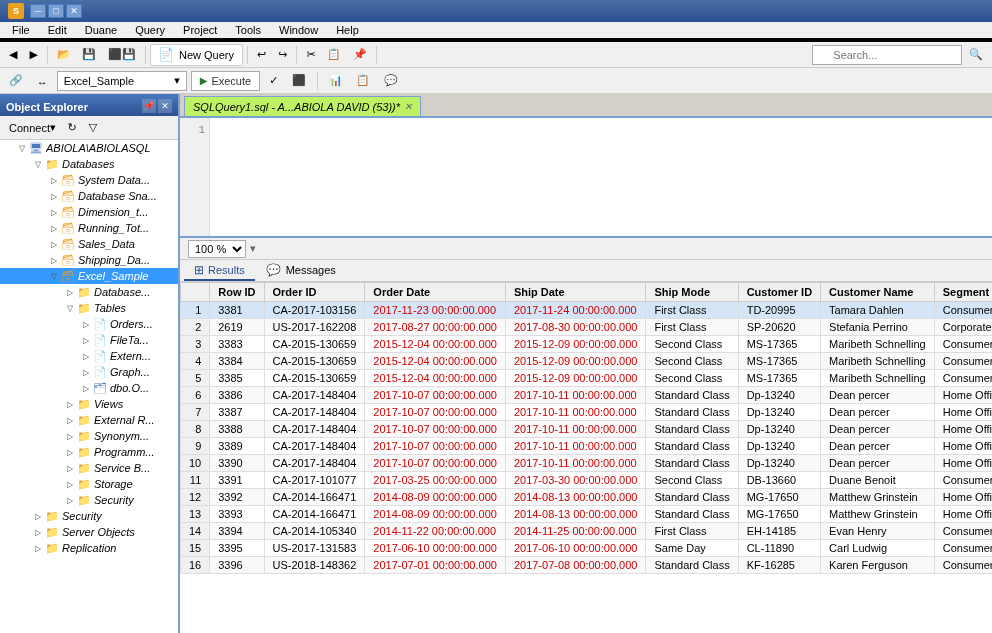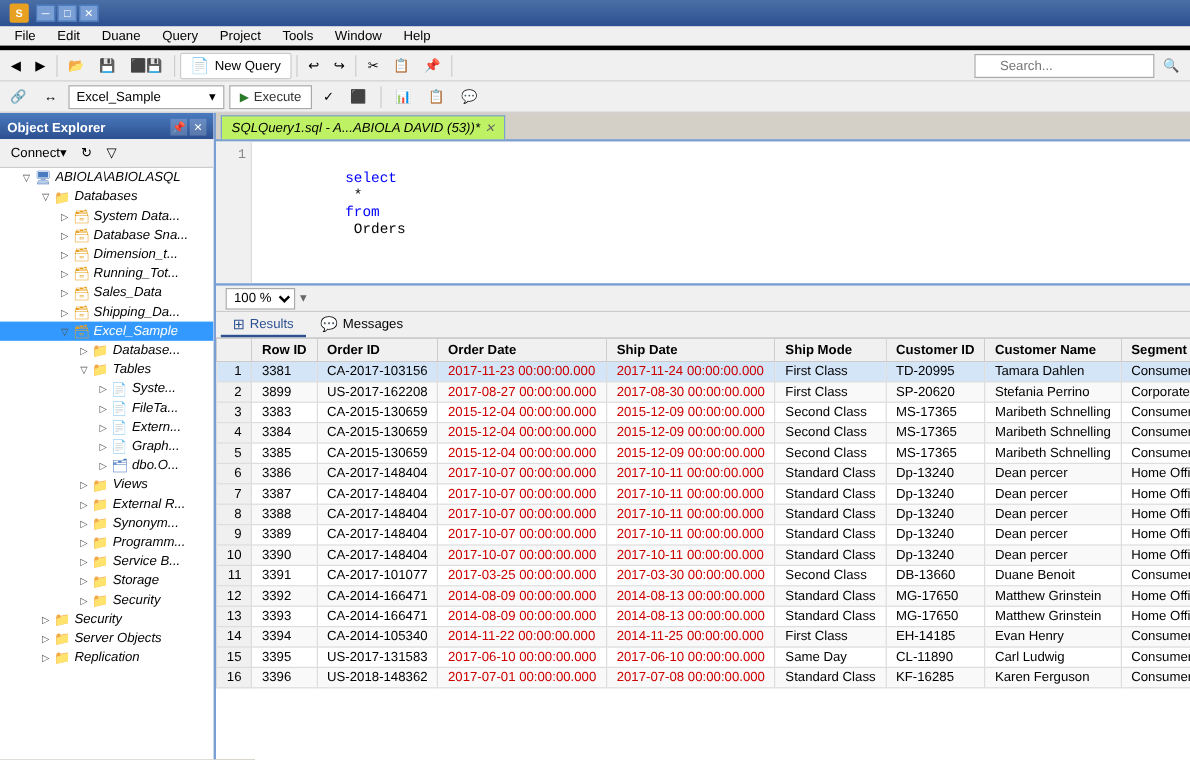--- a/index.html
+++ b/index.html
@@ -517,21 +517,21 @@
       </div>
 
       <div class="tree-item">
         <span class="tree-indent"></span>
         <span class="tree-indent"></span>
         <span class="tree-indent"></span>
         <span class="tree-indent"></span>
         <span class="tree-indent"></span>
         <span class="tree-expand">▷</span>
         <span class="tree-icon">📄</span>
-        <span class="tree-label">Syste...</span>
+        <span class="tree-label">Orders...</span>
       </div>
 
       <div class="tree-item">
         <span class="tree-indent"></span>
         <span class="tree-indent"></span>
         <span class="tree-indent"></span>
         <span class="tree-indent"></span>
         <span class="tree-indent"></span>
         <span class="tree-expand">▷</span>
         <span class="tree-icon">📄</span>
@@ -672,26 +672,20 @@
     <div class="tab-bar">
       <div class="tab active">
         <span>SQLQuery1.sql - A...ABIOLA DAVID (53))*</span>
         <span class="tab-close">✕</span>
       </div>
     </div>
 
     <div class="sql-editor">
       <div class="sql-gutter">
         <span>1</span>
-      </div>
-      <div class="sql-content">
-        <span class="sql-keyword">select</span>
-        <span> * </span>
-        <span class="sql-keyword">from</span>
-        <span> Orders</span>
       </div>
     </div>
 
     <div class="zoom-bar">
       <select class="zoom-select">
         <option>100 %</option>
       </select>
       <span style="color:#666;">▾</span>
     </div>
 
@@ -729,21 +723,21 @@
     <td>CA-2017-103156</td>
     <td style="color:#cc0000">2017-11-23 00:00:00.000</td>
     <td style="color:#cc0000">2017-11-24 00:00:00.000</td>
     <td>First Class</td>
     <td>TD-20995</td>
     <td>Tamara Dahlen</td>
     <td>Consumer</td>
   </tr>
               <tr>
     <td class="row-num-col">2</td>
-    <td>3899</td>
+    <td>2619</td>
     <td>US-2017-162208</td>
     <td style="color:#cc0000">2017-08-27 00:00:00.000</td>
     <td style="color:#cc0000">2017-08-30 00:00:00.000</td>
     <td>First Class</td>
     <td>SP-20620</td>
     <td>Stefania Perrino</td>
     <td>Corporate</td>
   </tr>
               <tr>
     <td class="row-num-col">3</td>

